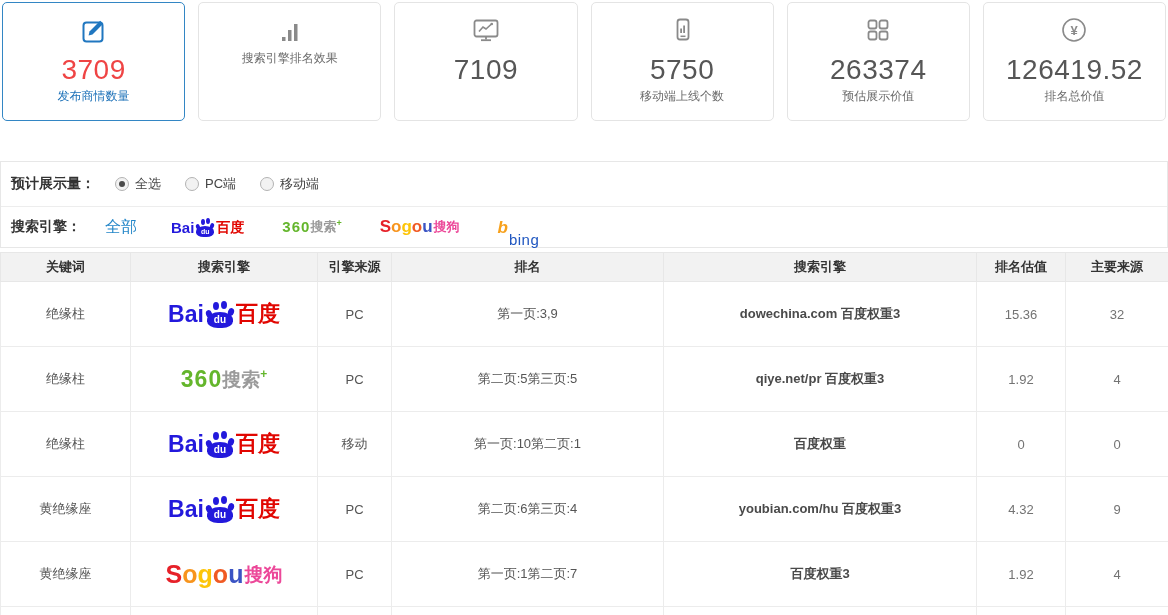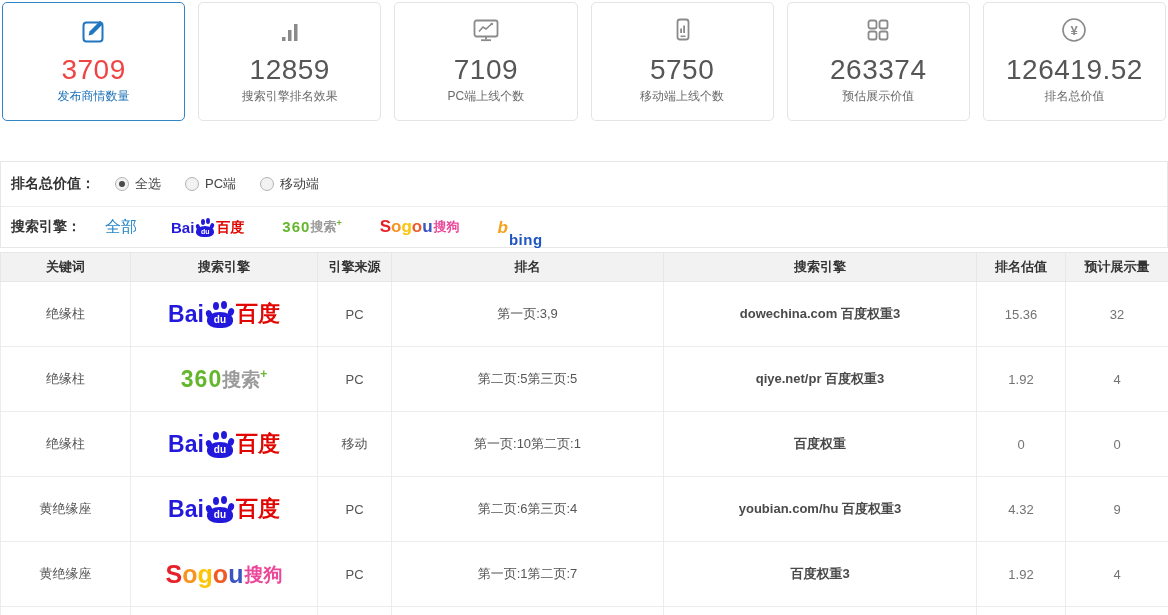--- a/index.html
+++ b/index.html
@@ -65,21 +65,21 @@
   .lg-sogou { font-size:25px; line-height:1; }
   .lg-sogou .s0 { color:#e62129; }
   .lg-sogou .s1 { color:#f7941d; }
   .lg-sogou .s2 { color:#fdc508; }
   .lg-sogou .s3 { color:#f05a24; }
   .lg-sogou .s4 { color:#3b54c4; }
   .lg-sogou .cn { color:#ec4899; font-size:19px; margin-left:1px; }
   .sm .lg-sogou { font-size:17px; } .sm .lg-sogou .cn { font-size:13px; }
   
   .lg-bing .b { color:#f7a11c; font-size:25px; font-style:italic; line-height:1; margin-right:1px; }
-  .lg-bing .t { color:#1f56c0; font-size:21px; font-weight:700; letter-spacing:.5px; line-height:1;margin-top:24px; }
+  .lg-bing .t { color:#1f56c0; font-size:21px; font-weight:400; letter-spacing:.5px; line-height:1;margin-top:24px; }
   .sm .lg-bing .b { font-size:17px; } .sm .lg-bing .t { font-size:15px; }
   
   table { width:1168px; border-collapse:collapse; table-layout:fixed; margin-top:4px; }
   th { background:#f2f2f2; border:1px solid #e7e7e7; height:29px;
        font-size:13px; color:#333; font-weight:bold; text-align:center; }
   td { border:1px solid #ececec; height:65px; text-align:center;
        font-size:13px; color:#555; overflow:hidden; }
   td.main { font-weight:bold; color:#4a4a4a; }
   td.num  { color:#737373; }
 </style>
@@ -100,36 +100,34 @@
   </div>
 
   <div class="card">
     <div class="card-icon">
       <svg width="28" height="28" viewBox="0 0 28 28" fill="#8a8a8a">
         <rect x="6" y="21" width="3.5" height="4"></rect>
         <rect x="12" y="14" width="3.5" height="11"></rect>
         <rect x="18" y="8" width="3.5" height="17"></rect>
       </svg>
     </div>
-    <div class="card-value">12859</div>
     <div class="card-label">搜索引擎排名效果</div>
   </div>
 
   <div class="card">
     <div class="card-icon">
       <svg width="28" height="28" viewBox="0 0 28 28">
         <rect x="2.5" y="4.5" width="23" height="16" rx="2" fill="none" stroke="#8a8a8a" stroke-width="1.8"></rect>
         <polyline points="7,15.5 11,11 14,13 19.5,8" fill="none" stroke="#8a8a8a" stroke-width="1.6"></polyline>
         <circle cx="19.8" cy="8" r="1.3" fill="#8a8a8a"></circle>
         <line x1="14" y1="20.5" x2="14" y2="23.5" stroke="#8a8a8a" stroke-width="1.8"></line>
         <line x1="9" y1="24.2" x2="19" y2="24.2" stroke="#8a8a8a" stroke-width="1.8"></line>
       </svg>
     </div>
     <div class="card-value">7109</div>
-    <div class="card-label">PC端上线个数</div>
   </div>
 
   <div class="card">
     <div class="card-icon">
       <svg width="28" height="28" viewBox="0 0 28 28">
         <rect x="9.5" y="3.5" width="11" height="20" rx="2.5" fill="none" stroke="#8a8a8a" stroke-width="1.8"></rect>
         <rect x="12.2" y="12.5" width="1.8" height="4.5" fill="#8a8a8a"></rect>
         <rect x="15.2" y="9.5" width="1.8" height="7.5" fill="#8a8a8a"></rect>
         <line x1="12.5" y1="20.3" x2="17.5" y2="20.3" stroke="#8a8a8a" stroke-width="1.5"></line>
       </svg>
@@ -158,21 +156,21 @@
         <text x="14" y="19" text-anchor="middle" font-size="13" font-weight="bold" fill="#8a8a8a">¥</text>
       </svg>
     </div>
     <div class="card-value">126419.52</div>
     <div class="card-label">排名总价值</div>
   </div>
 </div>
 
 <div class="filter-panel">
   <div class="filter-row">
-    <span class="filter-label">排名总价值：</span>
+    <span class="filter-label">预计展示量：</span>
     <label class="radio checked">
       <span class="rb"></span>
       <span>全选</span>
     </label>
     <label class="radio">
       <span class="rb"></span>
       <span>PC端</span>
     </label>
     <label class="radio">
       <span class="rb"></span>
@@ -224,21 +222,21 @@
       <col style="width:103px">
   </colgroup>
   <thead>
     <tr>
       <th>关键词</th>
       <th>搜索引擎</th>
       <th>引擎来源</th>
       <th>排名</th>
       <th>搜索引擎</th>
       <th>排名估值</th>
-      <th>预计展示量</th>
+      <th>主要来源</th>
     </tr>
   </thead>
   <tbody>
     <tr>
       <td>绝缘柱</td>
       <td><span class="lg lg-baidu">
             <span class="bai">Bai</span>
             <span class="paw">
               <i class="t1"></i>
               <i class="t2"></i>

